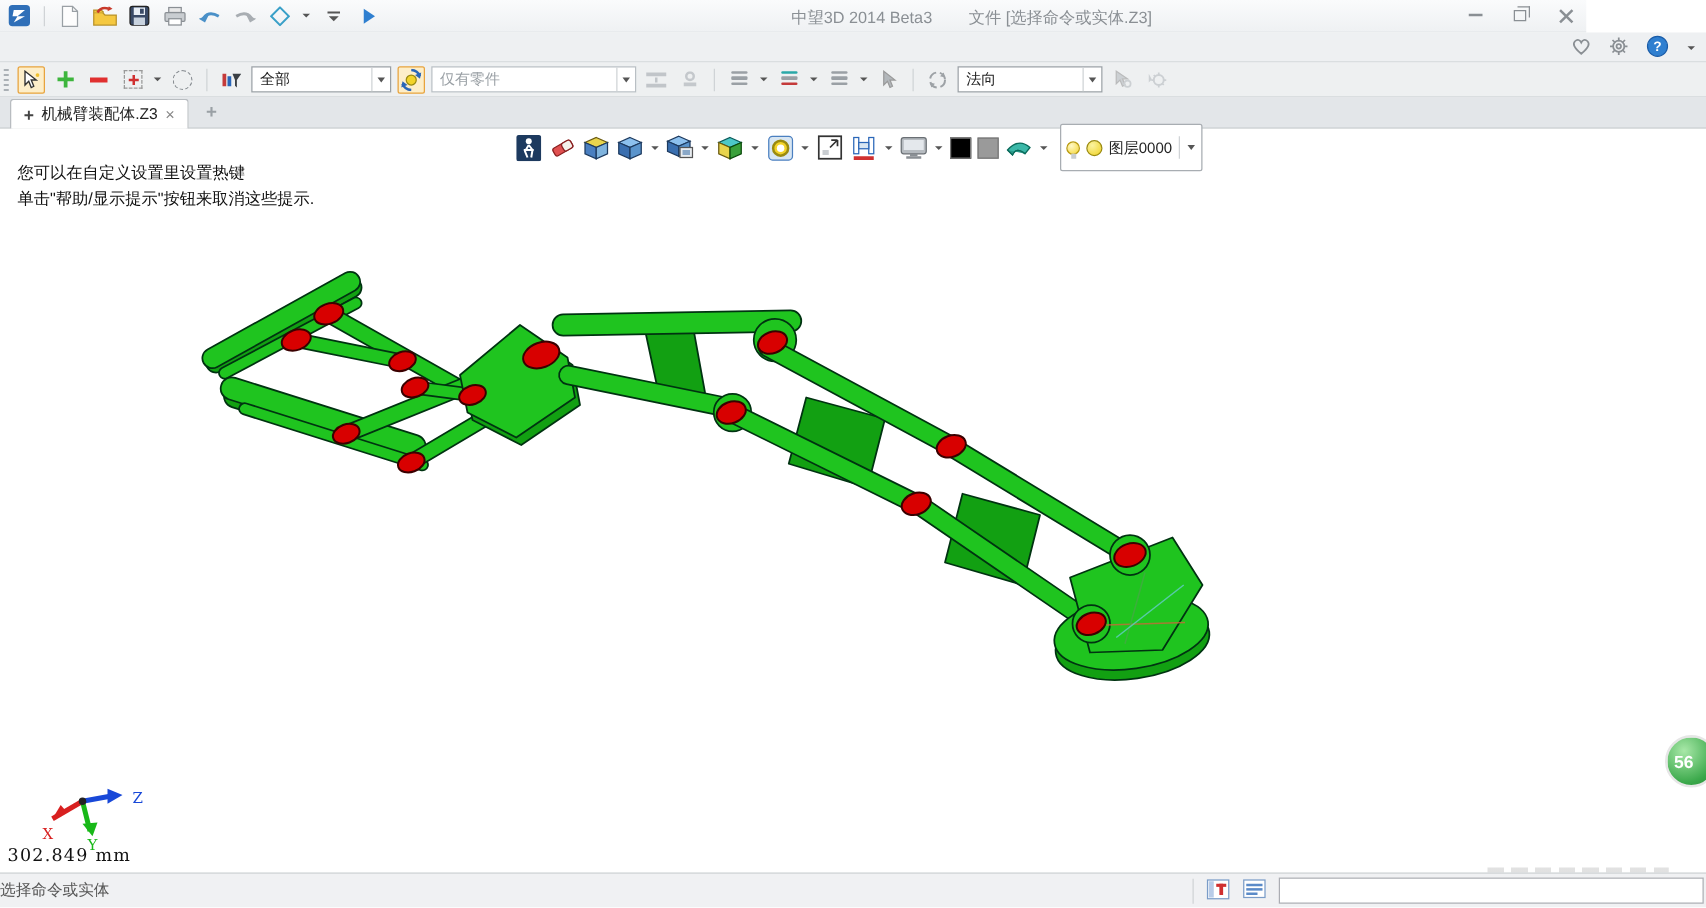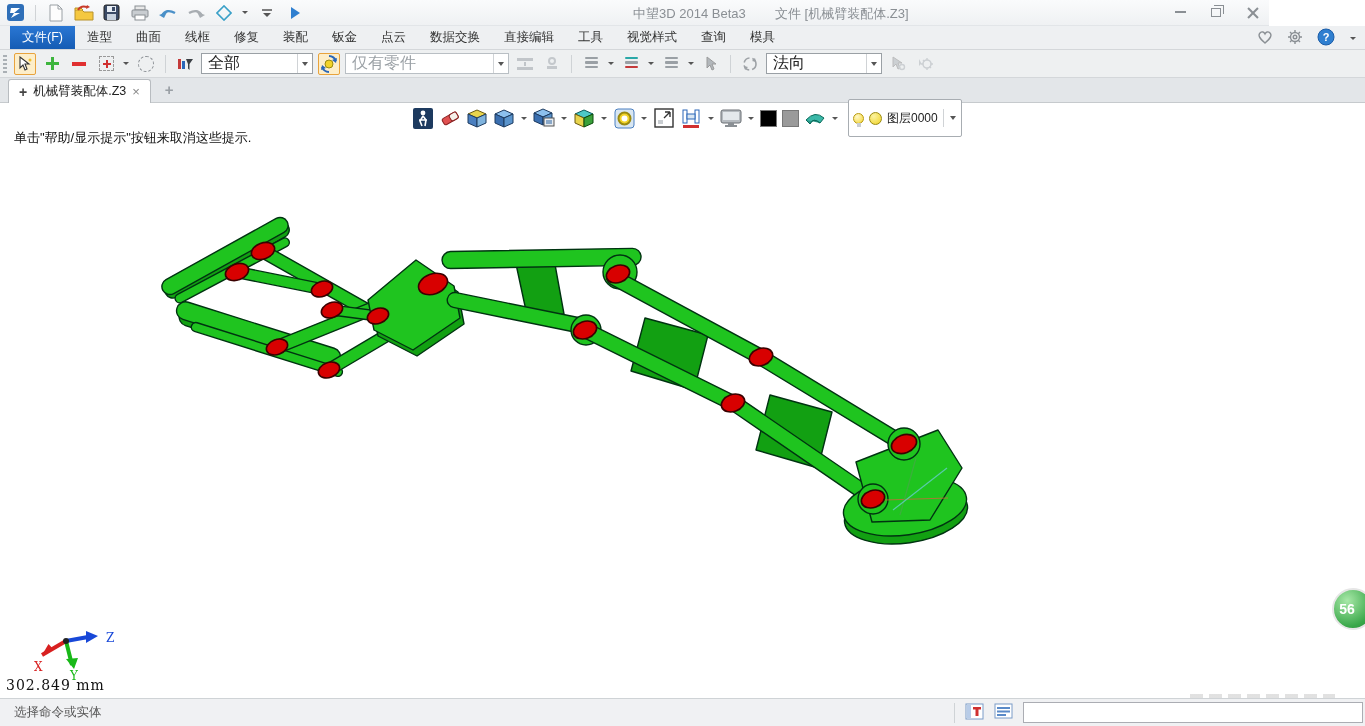--- a/index.html
+++ b/index.html
@@ -33,21 +33,21 @@
   .ribbon-right { position:absolute; right:8px; top:0; height:24px; display:flex; align-items:center; gap:14px; }
 
   
   .toolbar { position:absolute; left:0; top:50px; width:1365px; height:28px;
     background:#eef0f1; border-bottom:1px solid #d4d7da; display:flex; align-items:center; gap:5px; padding-left:3px; }
   .grip { width:4px; height:18px; background:repeating-linear-gradient(#aab0b5 0 2px, transparent 2px 4px); margin-right:2px; }
   .ticon { width:22px; height:22px; display:flex; align-items:center; justify-content:center; border:1px solid transparent; border-radius:2px; }
   .ticon.hl { background:#fdeec9; border-color:#e8a33d; }
   .tsep { width:1px; height:18px; background:#cfd3d6; margin:0 3px; }
   .combo { height:21px; background:#fff; border:1px solid #9aa0a5; display:flex; align-items:center;
-    font-size:16px; padding-left:6px; position:relative; color:#222; }
+    font-size:12px; padding-left:6px; position:relative; color:#222; }
   .combo .cbtn { position:absolute; right:0; top:0; bottom:0; width:15px; border-left:1px solid #d0d3d6; display:flex; align-items:center; justify-content:center; }
   .combo.dim { color:#9aa0a5; border-color:#b9bfc4; }
   .caret { width:0; height:0; border-left:3.5px solid transparent; border-right:3.5px solid transparent; border-top:4px solid #555; }
   .caret.sm { border-left-width:3px; border-right-width:3px; border-top-width:3.5px; }
   .dropcaret { display:flex; align-items:center; padding:0 1px; }
   .plusicon { position:relative; width:13px; height:13px; }
   .plusicon:before { content:""; position:absolute; left:0; top:5px; width:13px; height:3px; background:#3db53d; }
   .plusicon:after { content:""; position:absolute; left:5px; top:0; width:3px; height:13px; background:#3db53d; }
   .minusicon { width:14px; height:4px; background:#e03030; }
   .dashbox { width:15px; height:15px; border:1px dashed #999; position:relative; }
@@ -82,21 +82,21 @@
   .measure { position:absolute; left:6px; top:574px; font-family:"DejaVu Serif",serif; font-size:14px; color:#111; letter-spacing:1px; }
   .axislabel { position:absolute; font-size:12px; font-family:"DejaVu Serif",serif; }
   .wm-dashes { position:absolute; left:1190px; top:591px; width:145px; height:7px; opacity:.85;
     background:repeating-linear-gradient(90deg,#dcdcdc 0 13px, transparent 13px 19px); }
   .badge { position:absolute; left:1332px; top:588px; width:42px; height:42px; border-radius:50%;
     background:radial-gradient(circle at 35% 28%,#a8e8a8,#3aa84a 70%,#2a8a3a); border:2px solid #e6e6e6;
     color:#fff; font-weight:bold; font-size:14px; display:flex; align-items:center; justify-content:center; padding-right:12px; z-index:5; }
 
   
   .statusbar { position:absolute; left:0; top:698px; width:1365px; height:28px; background:#f0f1f3; border-top:1px solid #cfd3d6; display:flex; align-items:center; }
-  .status-msg { padding-left:14px; font-size:12.5px; color:#555; flex:1; }
+  .status-msg { padding-left:0; font-size:12.5px; color:#555; flex:1; }
   .status-right { display:flex; align-items:center; gap:10px; padding-right:0; }
   .ssep { width:1px; height:20px; background:#cfd3d6; }
   .sinput { width:340px; height:21px; border:1px solid #abadb3; background:#fff; margin-right:2px; font-size:12px; padding:0 4px; }
 </style>
 </head>
 <body>
 
 <div class="titlebar">
   <div class="qat">
     <span class="qicon">
@@ -161,51 +161,35 @@
           <path d="M2 6 l4 4 4 -4 z" fill="#555"></path>
         </svg>
     </span>
     <span class="qicon">
       <svg width="12" height="14">
           <path d="M2 1 l9 6 -9 6 z" fill="#2f7fd0"></path>
         </svg>
     </span>
   </div>
   <div class="app-title">中望3D 2014 Beta3</div>
-  <div class="doc-title">文件 [机械臂装配体.Z3]</div>
+  <div class="doc-title">文件 [选择命令或实体.Z3]</div>
   <div class="winbtns">
     <span class="winbtn">
         <span class="glyph-min"></span>
       </span>
     <span class="winbtn">
         <span class="glyph-restore"></span>
       </span>
     <span class="winbtn">
         <span class="glyph-close"></span>
       </span>
   </div>
 </div>
 
 <div class="ribbonrow">
-  <div class="tabs">
-    <div class="rtab active">文件(F)</div>
-    <div class="rtab">造型</div>
-    <div class="rtab">曲面</div>
-    <div class="rtab">线框</div>
-    <div class="rtab">修复</div>
-    <div class="rtab">装配</div>
-    <div class="rtab">钣金</div>
-    <div class="rtab">点云</div>
-    <div class="rtab">数据交换</div>
-    <div class="rtab">直接编辑</div>
-    <div class="rtab">工具</div>
-    <div class="rtab">视觉样式</div>
-    <div class="rtab">查询</div>
-    <div class="rtab">模具</div>
-  </div>
   <div class="ribbon-right">
     <span>
       <svg width="16" height="14">
           <path d="M8 13 C2 8 1 5 3 3 c2-2 4-1 5 1 c1-2 3-3 5-1 c2 2 1 5-5 10 z" fill="none" stroke="#8a8f94" stroke-width="1.4"></path>
         </svg>
     </span>
     <span>
       <svg width="16" height="16">
           <g stroke="#8a8f94" stroke-width="1.4" fill="none">
             <circle cx="8" cy="8" r="4.5"></circle>
@@ -473,20 +457,21 @@
       <span class="ycircle"></span>
       <span>图层0000</span>
       <span class="lsep"></span>
       <span class="dropcaret">
           <span class="caret"></span>
         </span>
     </div>
   </div>
 
   <div class="hint">
+    <div>您可以在自定义设置里设置热键</div>
     <div>单击"帮助/显示提示"按钮来取消这些提示.</div>
   </div>
 
   <svg width="1365" height="595" viewBox="0 103 1365 595" style="position:absolute;left:0;top:0">
     <g stroke="#031" stroke-width="1.4" stroke-linejoin="round">
 
       <g fill="#12a012">
         <rect x="157" y="252" width="140" height="16" rx="8" transform="rotate(-29 227 260)"></rect>
         <rect x="176" y="330" width="170" height="19" rx="9" transform="rotate(17.5 261 339)"></rect>
       </g>

